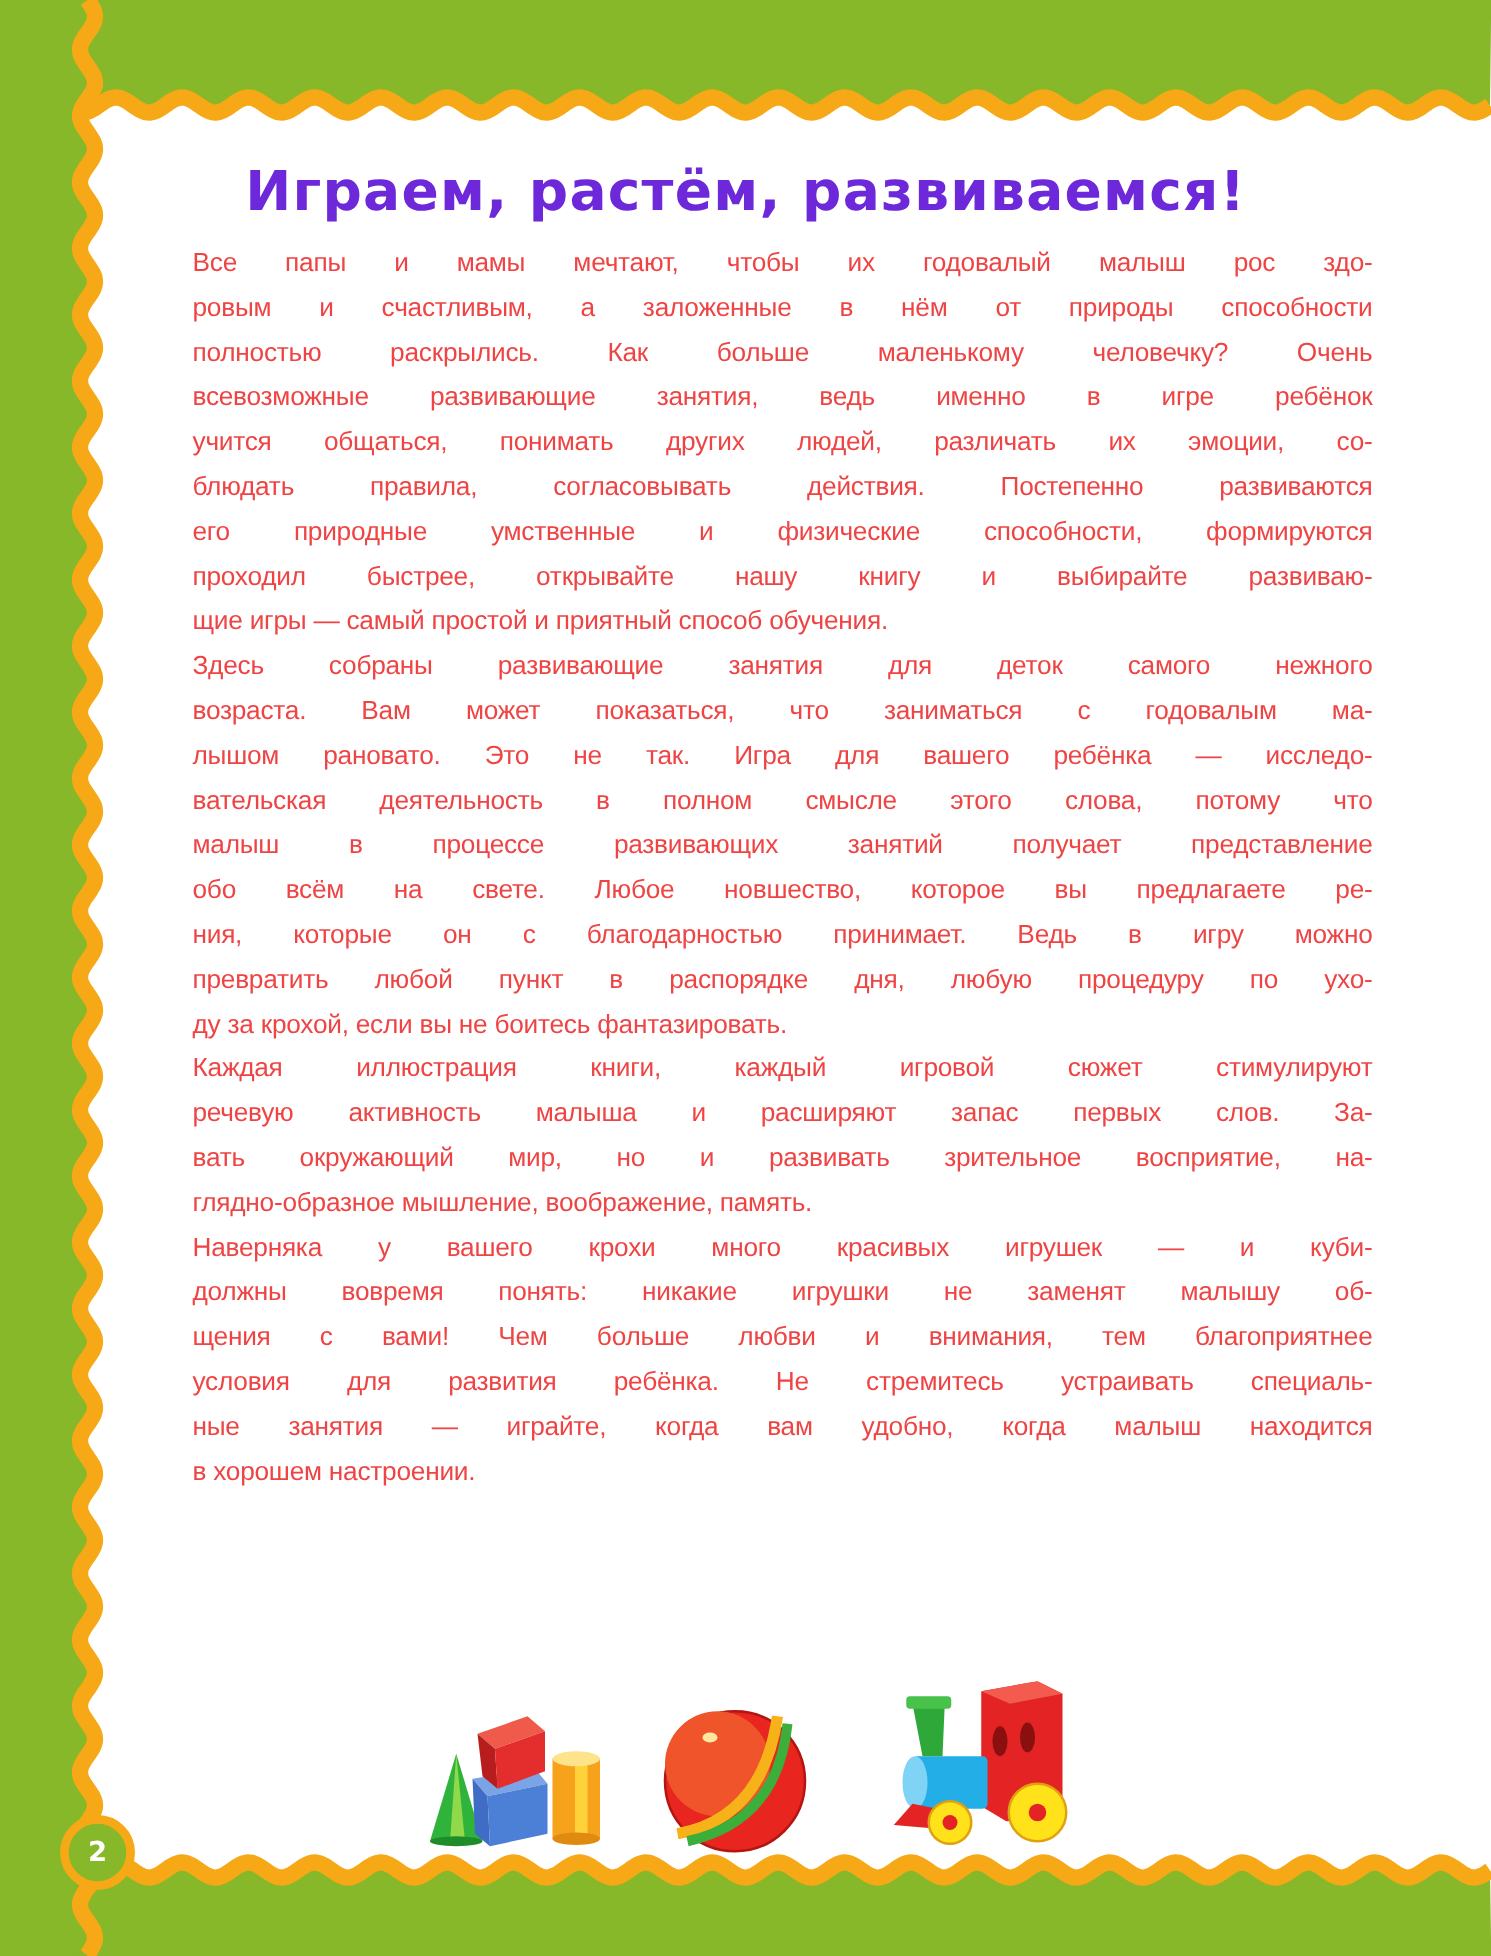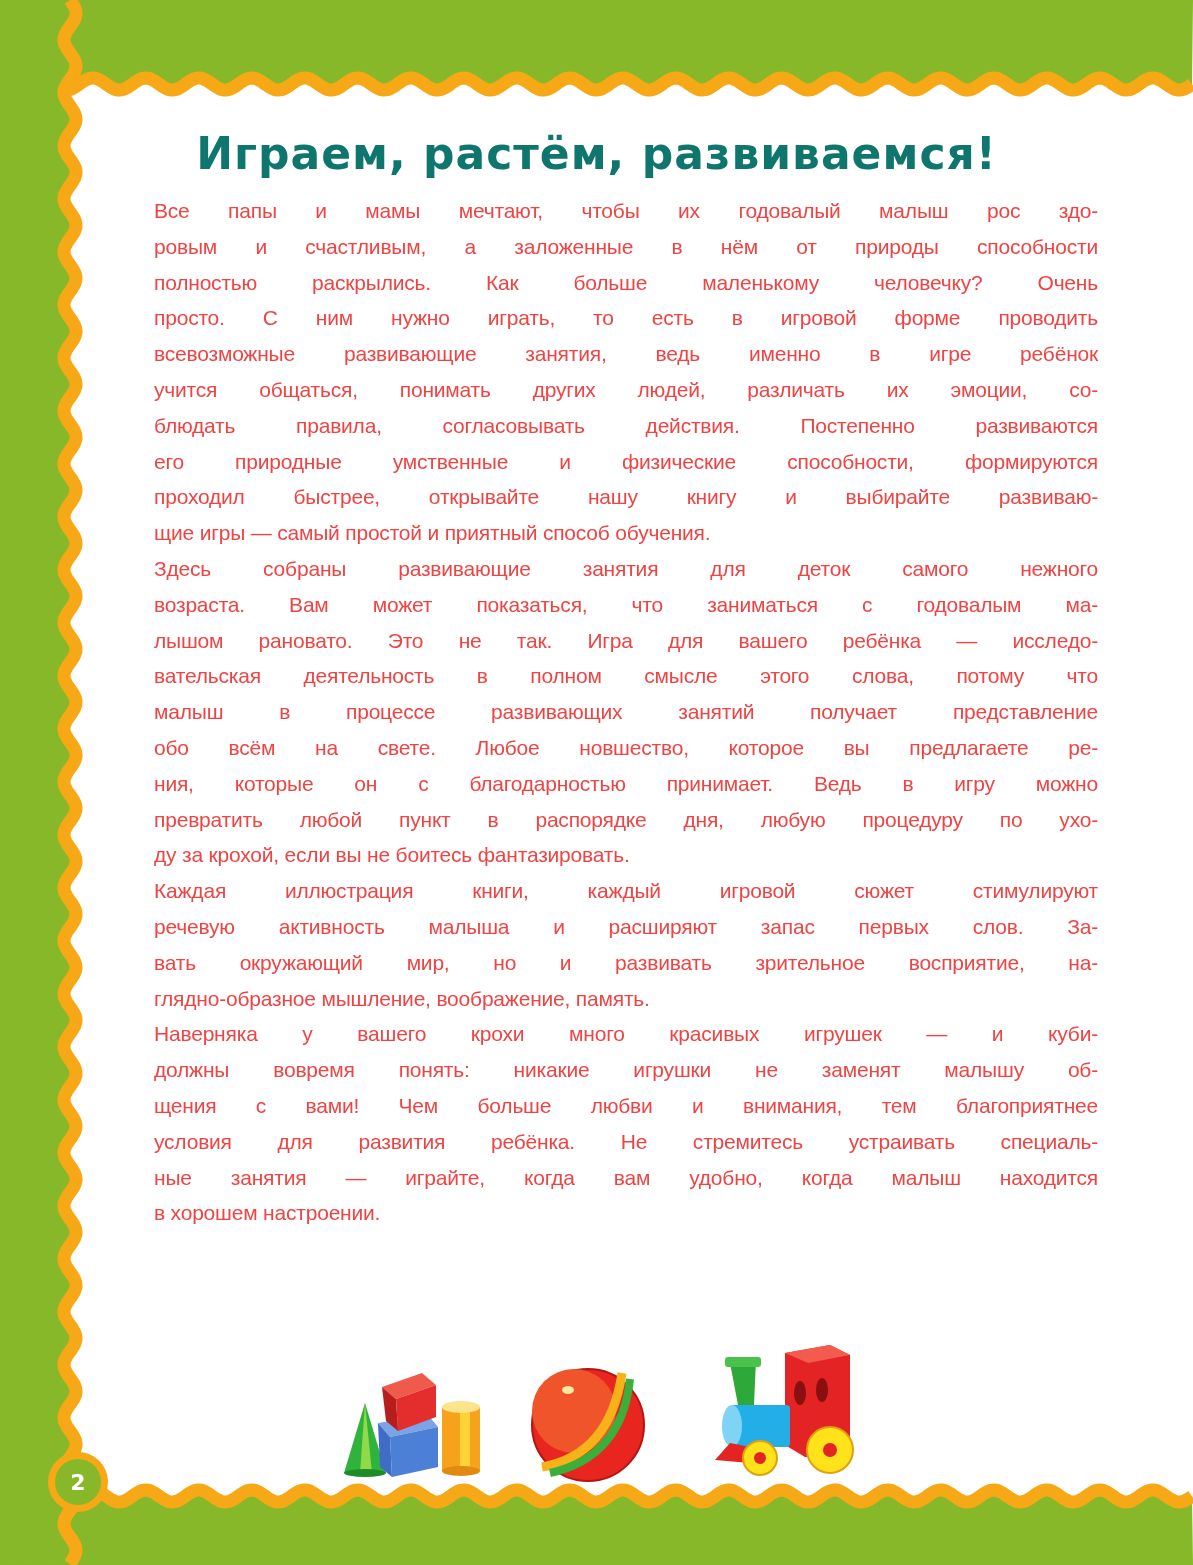--- a/index.html
+++ b/index.html
@@ -1,21 +1,21 @@
 <!DOCTYPE html>
 <html><head>
 <meta charset="utf-8">
 <style>
   html, body { margin:0; padding:0; }
   body { width:1193px; height:1565px; position:relative; overflow:hidden; background:#ffffff; }
   .frame { position:absolute; left:0; top:0; width:1193px; height:1565px; }
   .title {
     position:absolute; left:0; width:1193px; top:128px; text-align:center;
     font-family:"DejaVu Sans", sans-serif; font-weight:bold; font-size:44px;
-    color:#0f766e; letter-spacing:1px; margin:0;
+    color:#6d28d9; letter-spacing:1px; margin:0;
   }
   .body-text {
     position:absolute; left:118px; width:980px; top:193px;
     font-family:"Liberation Sans Narrow","Liberation Sans", sans-serif;
     font-size:21px; line-height:35.8px; color:#ef4444;
     text-align:justify; letter-spacing:-0.2px;
   }
   .body-text p { margin:0; text-indent:36px; text-align-last:left; }
   .line { display:block; text-align:justify; text-align-last:justify; }
   .line.last { text-align-last:left; }
@@ -41,21 +41,20 @@
     </g>
 </svg>
 
 <h1 class="title">Играем, растём, развиваемся!</h1>
 
 <div class="body-text" id="body-text">
     <p>
       <span class="line" style="text-indent: 36px;">Все папы и мамы мечтают, чтобы их годовалый малыш рос здо-</span>
       <span class="line">ровым и счастливым, а заложенные в нём от природы способности</span>
       <span class="line">полностью раскрылись. Как больше маленькому человечку? Очень</span>
-      <span class="line">просто. С ним нужно играть, то есть в игровой форме проводить</span>
       <span class="line">всевозможные развивающие занятия, ведь именно в игре ребёнок</span>
       <span class="line">учится общаться, понимать других людей, различать их эмоции, со-</span>
       <span class="line">блюдать правила, согласовывать действия. Постепенно развиваются</span>
       <span class="line">его природные умственные и физические способности, формируются</span>
       <span class="line">проходил быстрее, открывайте нашу книгу и выбирайте развиваю-</span>
       <span class="line last">щие игры — самый простой и приятный способ обучения.</span>
     </p>
     <p>
       <span class="line" style="text-indent: 36px;">Здесь собраны развивающие занятия для деток самого нежного</span>
       <span class="line">возраста. Вам может показаться, что заниматься с годовалым ма-</span>

